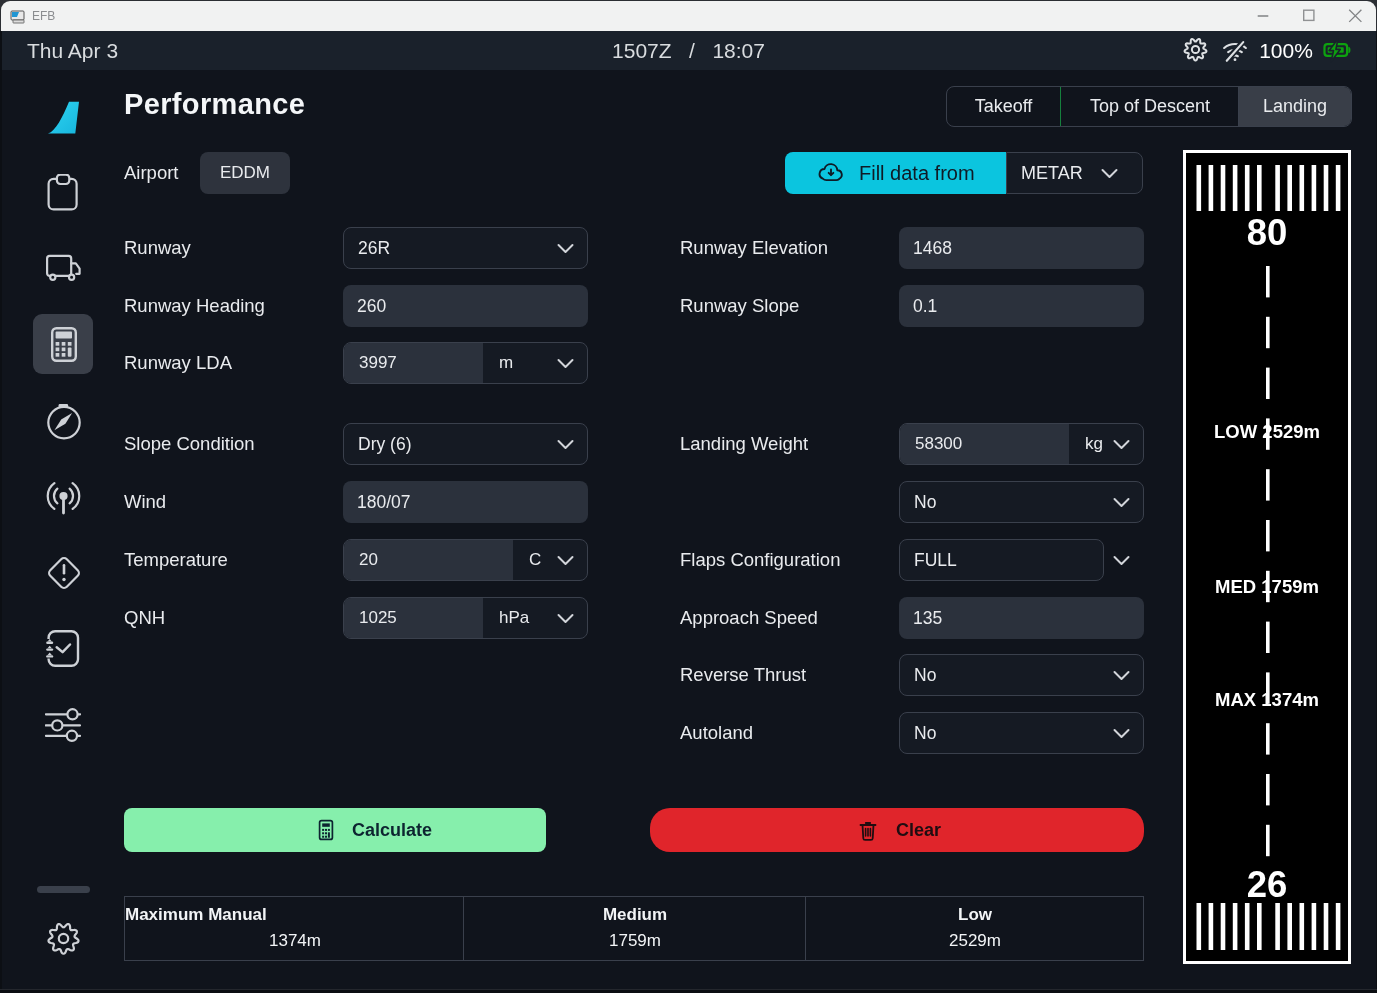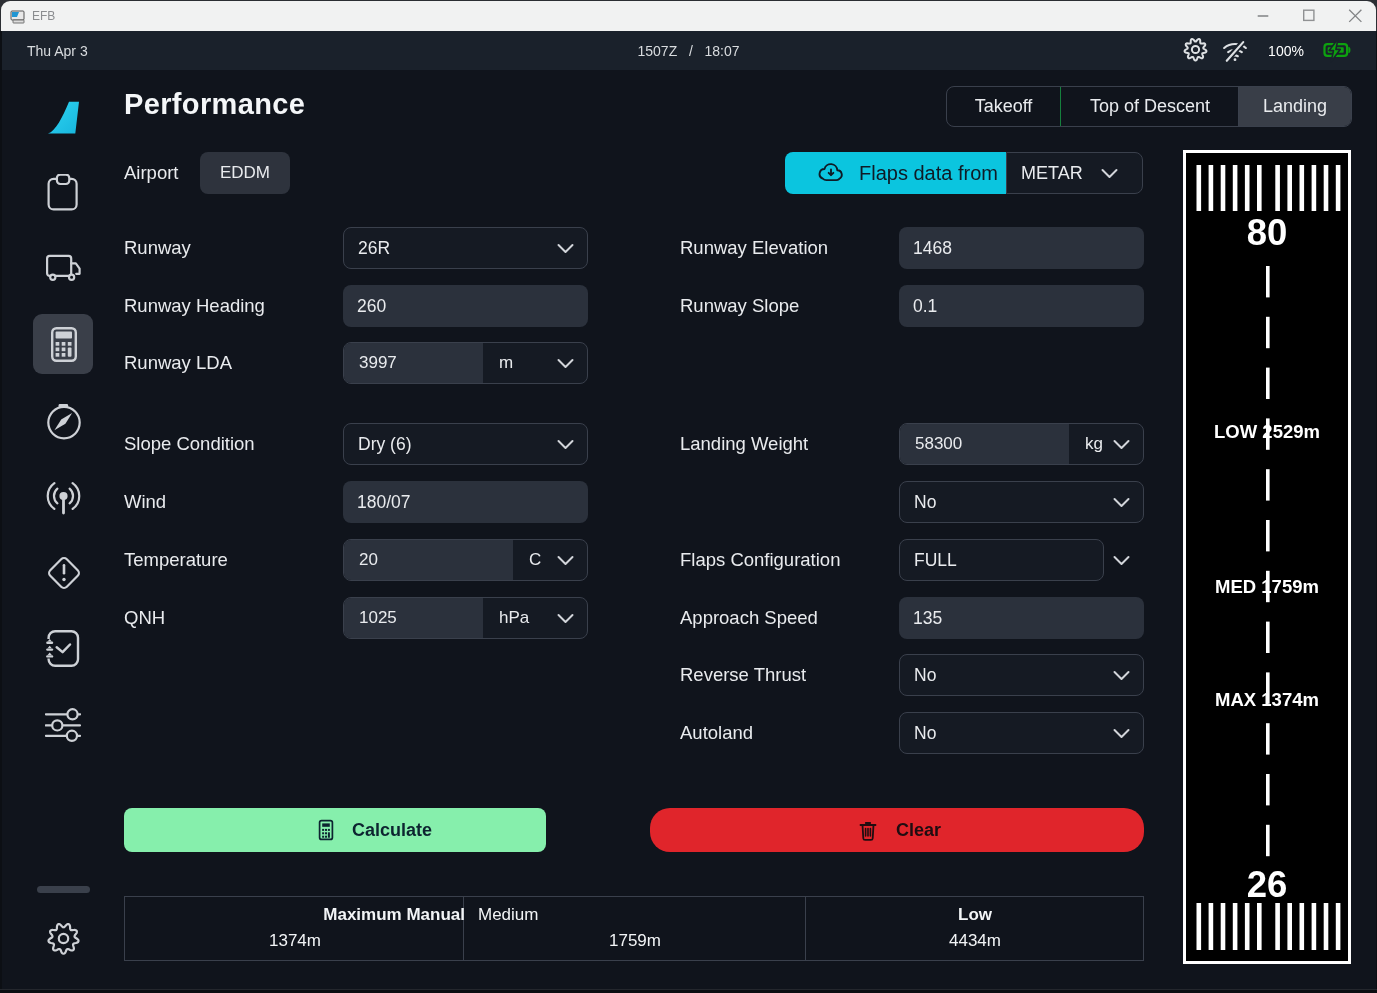--- a/index.html
+++ b/index.html
@@ -1,20 +1,20 @@
 <!DOCTYPE html>
 <html><head><meta charset="utf-8"><title>EFB</title>
 <style>
 *{margin:0;padding:0;box-sizing:border-box}
 html,body{width:1377px;height:993px;overflow:hidden;background:#2b2e33;font-family:"Liberation Sans",sans-serif}
 .abs{position:absolute}
 #win{position:absolute;left:0;top:0;width:1377px;height:993px}
 #titlebar{position:absolute;left:1px;top:1px;width:1375px;height:30px;background:#f1f2f2;border-radius:9px 9px 0 0}
 #tb-title{position:absolute;left:31px;top:8px;font-size:12px;color:#8b8d90}
-#statusbar{position:absolute;left:0;top:31px;width:1377px;height:39px;background:#1a212b;color:#d9dcdf;font-size:14px}
+#statusbar{position:absolute;left:0;top:31px;width:1377px;height:39px;background:#1a212b;color:#d9dcdf;font-size:21px}
 #main{position:absolute;left:0;top:70px;width:1377px;height:919px;background:#10141c}
 #bottomedge{position:absolute;left:0;top:989px;width:1377px;height:4px;background:#0b0d11;border-top:1px solid #24272d}
 .icn{position:absolute;stroke:#ced1d6;fill:none;stroke-width:1.8;stroke-linecap:round;stroke-linejoin:round}
 .lbl{position:absolute;color:#e9ebee;font-size:18.5px;line-height:42px;height:42px}
 .ctl{position:absolute;height:42px;border-radius:8px}
 .dd{background:#151a23;border:1px solid #3a404c;color:#e9ebee;font-size:17.5px;line-height:40px}
 .dd .v{position:absolute;left:14px;top:0}
 .inp{background:#2b313c;color:#e9ebee;font-size:17.5px;line-height:42px}
 .inp .v{position:absolute;left:14px;top:0}
 .split{background:#151a23;border:1px solid #3a404c;color:#e9ebee;font-size:17px;line-height:40px}
@@ -107,21 +107,21 @@
 <div class="abs" style="left:115px;top:0;width:176px;height:39px;line-height:39px;text-align:center">Top of Descent</div>
 <div class="abs" style="left:291px;top:0;width:113px;height:39px;line-height:39px;text-align:center;background:#393e48;border-radius:0 7px 7px 0;border-left:1px solid #3a404c">Landing</div>
 </div>
         <div class="lbl" style="left:124px;top:152px;width:80px">Airport</div>
         <div class="abs" style="left:200px;top:152px;width:90px;height:42px;background:#2e333d;border-radius:8px;color:#e9ebee;font-size:17px;line-height:42px;text-align:center">EDDM</div>
         <div class="abs" style="left:785px;top:152px;width:221px;height:42px;background:#0bc5df;border-radius:8px 0 0 8px">
 <svg class="abs" style="left:33px;top:8px;stroke:#0f1b26;fill:none;stroke-width:1.7;stroke-linecap:round;stroke-linejoin:round" width="26" height="26" viewBox="0 0 24 24">
 <path d="M4.4 17.2A4.6 4.6 0 0 1 6 8.3a6 6 0 0 1 11.8 1.2 4.1 4.1 0 0 1 1.8 7.8 M4.4 17.2a4.6 4.6 0 0 0 3.3 1.4h9.1a4.1 4.1 0 0 0 2.8-1.1"></path>
 <path d="M12 8.8v5.2 M9.8 11.8l2.2 2.2 2.2-2.2"></path>
           </svg>
-<div class="abs" style="left:74px;top:0;height:42px;line-height:42px;font-size:20px;color:#0f1b26">Flaps data from</div>
+<div class="abs" style="left:74px;top:0;height:42px;line-height:42px;font-size:20px;color:#0f1b26">Fill data from</div>
 </div>
         <div class="abs" style="left:1006px;top:152px;width:137px;height:42px;background:#151a23;border:1px solid #3a404c;border-radius:0 8px 8px 0;color:#e9ebee;font-size:18px;line-height:40px">
 <span style="position:absolute;left:14px">METAR</span>
         </div>
         <svg class="chev" style="left:1101px;top:165px" viewBox="0 0 17 17">
           <path d="M1.5 5 L8.5 12 L15.5 5"></path>
         </svg>
         <div class="lbl" style="left:124px;top:227px;width:220px">Runway</div>
         <div class="ctl dd" style="left:343px;top:227px;width:245px">
           <span class="v">26R</span>
@@ -239,26 +239,26 @@
         <div class="abs" style="left:650px;top:808px;width:494px;height:44px;background:#e0252b;border-radius:20px">
 <svg class="abs" style="left:206px;top:10px;stroke:#200d11;fill:none;stroke-linecap:round;stroke-linejoin:round" width="24" height="24" viewBox="0 0 24 24">
             <path d="M4.5 7h15 M9.8 5h4.4 M6.5 7l.8 13.2a1.8 1.8 0 0 0 1.8 1.7h5.8a1.8 1.8 0 0 0 1.8-1.7L17.5 7" stroke-width="1.8"></path>
             <path d="M9.6 10.5v7.5 M12 10.5v7.5 M14.4 10.5v7.5" stroke-width="1.6"></path>
           </svg>
 <div class="abs" style="left:246px;top:0;height:44px;line-height:44px;font-size:18px;font-weight:700;color:#200d11">Clear</div>
 </div>
         <div class="abs" style="left:124px;top:896px;width:1020px;height:65px;border:1px solid #3a404c;color:#f2f4f6;font-size:17px">
 <div class="abs" style="left:0;top:0;width:339px;height:63px;border-right:1px solid #3a404c"></div>
 <div class="abs" style="left:680px;top:0;width:339px;height:63px;border-left:1px solid #3a404c"></div>
-<div class="abs" style="left:0;top:8px;width:340px;text-align:right;font-weight:700">Maximum Manual</div>
+<div class="abs" style="left:0;top:8px;width:340px;text-align:left;font-weight:700">Maximum Manual</div>
 <div class="abs" style="left:0;top:34px;width:340px;text-align:center">1374m</div>
-<div class="abs" style="left:353px;top:8px;width:340px;text-align:left;font-weight:400">Medium</div>
+<div class="abs" style="left:340px;top:8px;width:340px;text-align:center;font-weight:700">Medium</div>
 <div class="abs" style="left:340px;top:34px;width:340px;text-align:center">1759m</div>
 <div class="abs" style="left:680px;top:8px;width:340px;text-align:center;font-weight:700">Low</div>
-<div class="abs" style="left:680px;top:34px;width:340px;text-align:center">4434m</div>
+<div class="abs" style="left:680px;top:34px;width:340px;text-align:center">2529m</div>
 </div>
 <svg class="abs" style="left:1183px;top:150px" width="168" height="814" viewBox="0 0 168 814">
 <rect x="1.5" y="1.5" width="165" height="811" fill="#000" stroke="#fff" stroke-width="3"></rect>
 <rect x="13.5" y="15" width="4.6" height="46" fill="#fff"></rect>
           <rect x="25.6" y="15" width="4.6" height="46" fill="#fff"></rect>
           <rect x="37.7" y="15" width="4.6" height="46" fill="#fff"></rect>
           <rect x="49.8" y="15" width="4.6" height="46" fill="#fff"></rect>
           <rect x="61.9" y="15" width="4.6" height="46" fill="#fff"></rect>
           <rect x="74.0" y="15" width="4.6" height="46" fill="#fff"></rect>
           <rect x="92.3" y="15" width="4.6" height="46" fill="#fff"></rect>

